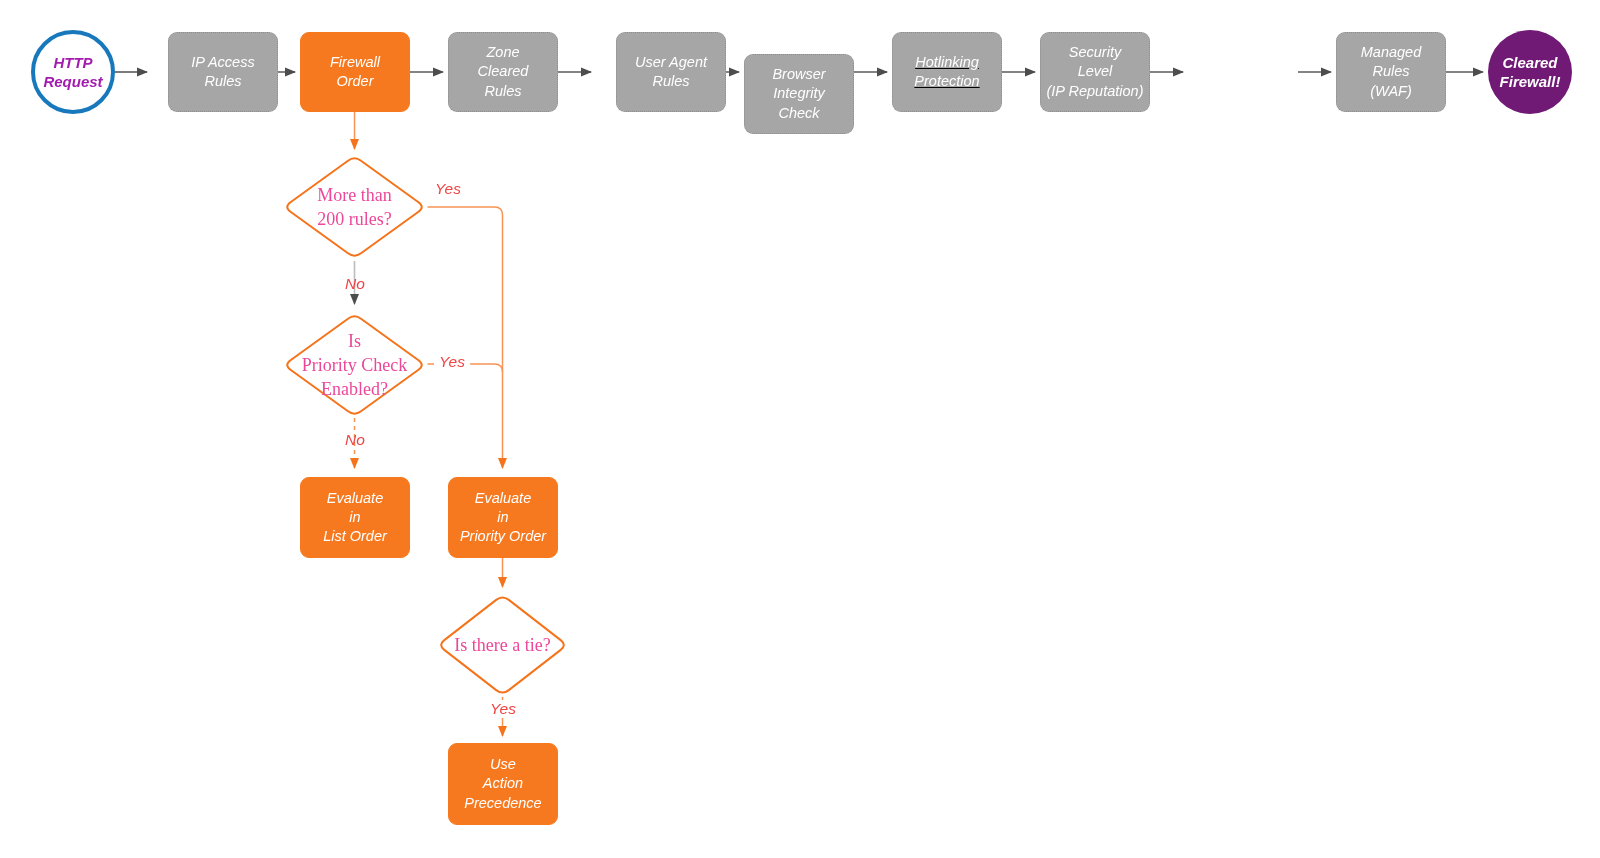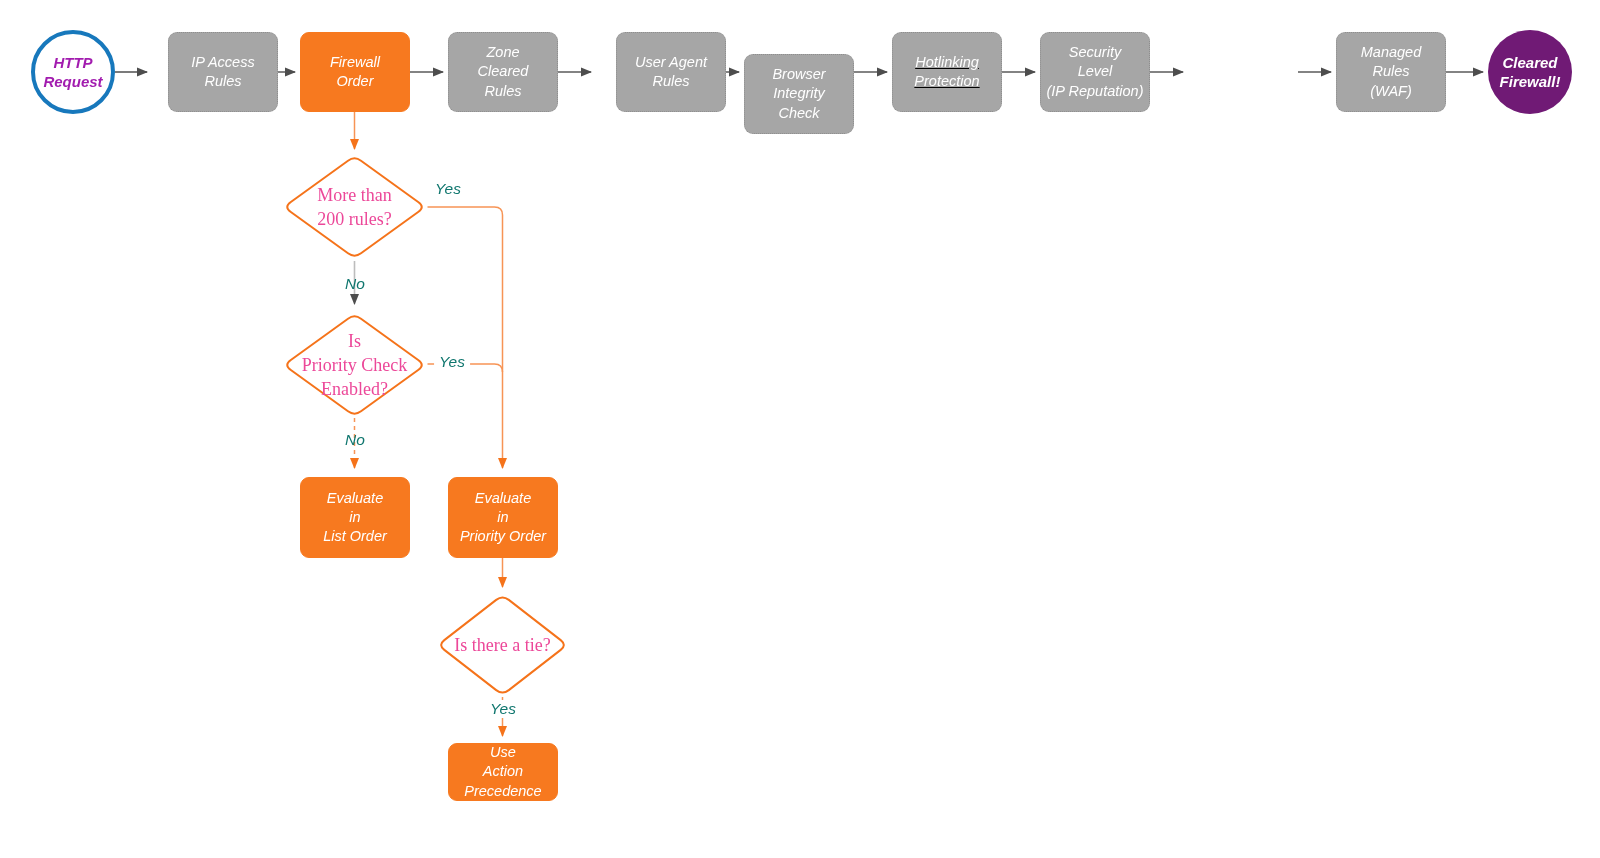--- a/index.html
+++ b/index.html
@@ -26,21 +26,21 @@
   .start { background:#ffffff; border:4px solid #1778BC; }
   .start span { color:#a21caf; }
   .end { background:#701a75; border:none; }
   .end span { color:#ffffff; }
 
   .diamond { position:absolute; display:flex; align-items:center; justify-content:center; text-align:center; }
   .diamond svg { position:absolute; left:0; top:0; }
   .diamond .dlbl { position:relative; z-index:1; white-space:pre-line; color:#ec4899; font-size:18px; line-height:1.35;font-family:Liberation Serif, serif; }
   .dshape { fill:#ffffff; stroke:#F5731A; stroke-width:2; stroke-linejoin:round; }
 
-  .edge { position:absolute; transform:translate(-50%,-50%); font-style:italic; color:#0f766e; font-size:15.5px; z-index:2; }
+  .edge { position:absolute; transform:translate(-50%,-50%); font-style:italic; color:#ef4444; font-size:15.5px; z-index:2; }
   .edge.bg { background:#ffffff; padding:0 5px; }
 </style>
 </head>
 <body>
 
 <div class="canvas">
 
   <svg class="connectors" width="1600" height="858" viewBox="0 0 1600 858">
     <defs>
       <marker id="mg" markerWidth="13" markerHeight="11" refX="11" refY="5.5" orient="auto" markerUnits="userSpaceOnUse">
@@ -145,21 +145,21 @@
   <div class="node box orangebox" style="left:300px;top:477px;height:81px;">
     <span>Evaluate
 in
 List Order</span>
   </div>
   <div class="node box orangebox" style="left:448px;top:477px;height:81px;">
     <span>Evaluate
 in
 Priority Order</span>
   </div>
-  <div class="node box orangebox" style="left:448px;top:743px;height:58px;">
+  <div class="node box orangebox" style="left:448px;top:743px;height:82px;">
     <span>Use
 Action
 Precedence</span>
   </div>
 
   <span class="edge" style="left:448px;top:189px;">Yes</span>
   <span class="edge" style="left:355px;top:284px;">No</span>
   <span class="edge bg" style="left:452px;top:362px;">Yes</span>
   <span class="edge" style="left:355px;top:440px;">No</span>
   <span class="edge bg" style="left:503px;top:709px;">Yes</span>

